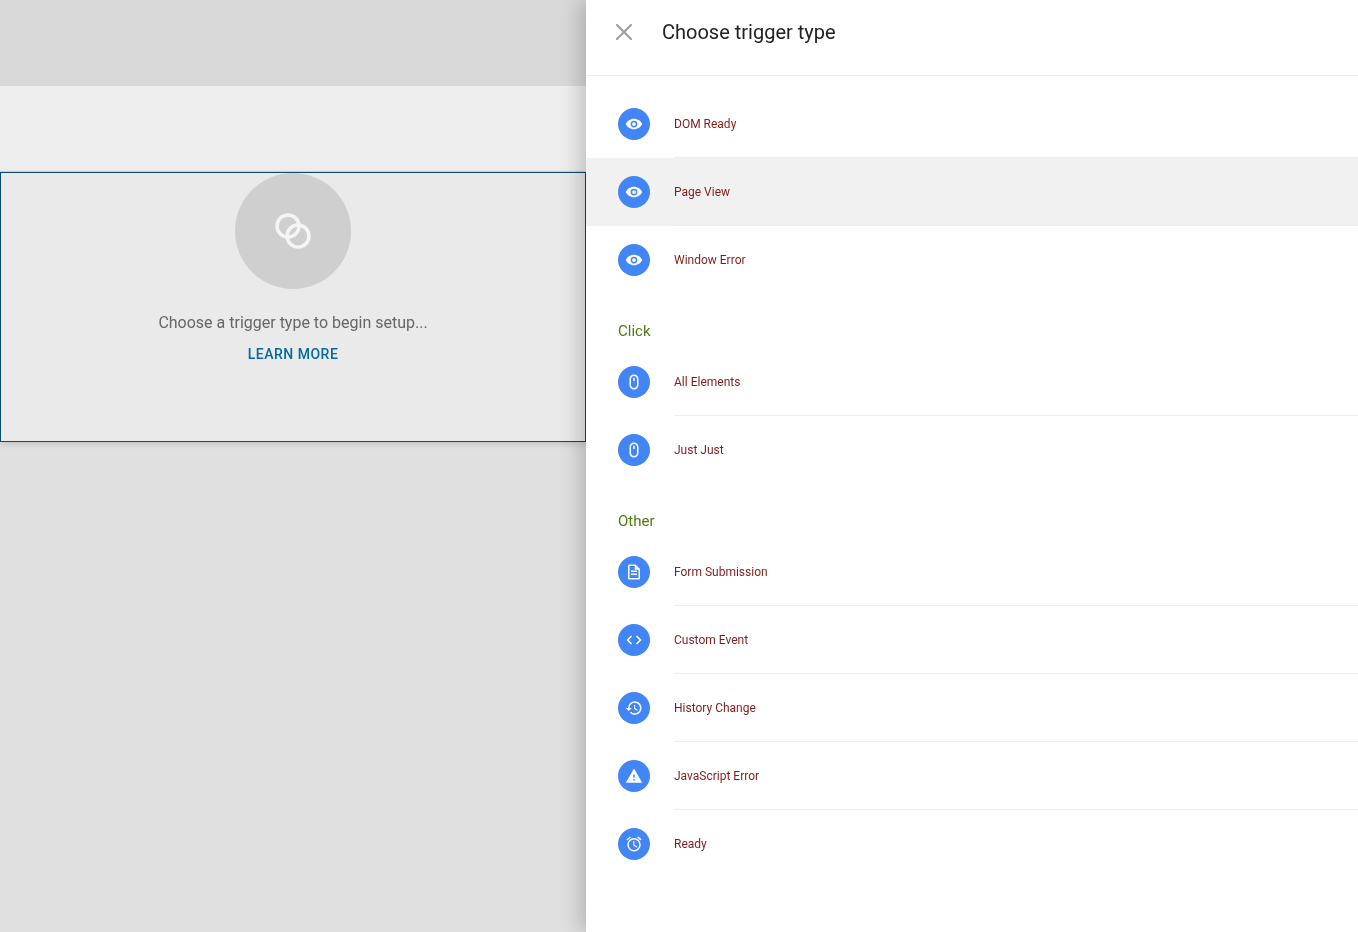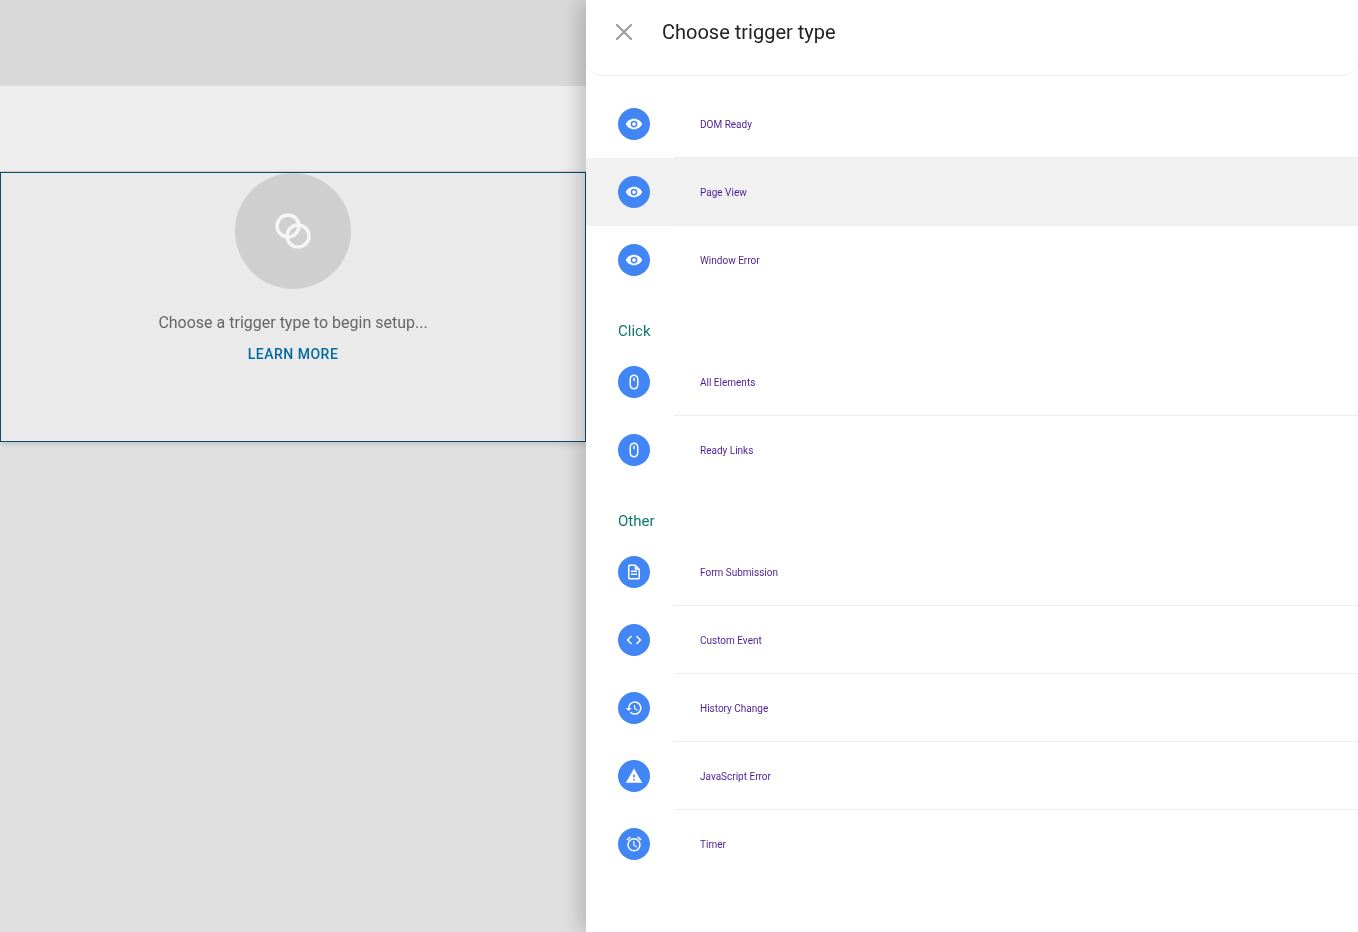--- a/index.html
+++ b/index.html
@@ -85,21 +85,20 @@
       box-shadow: -6px 0 20px rgba(0,0,0,0.2);
       display: flex;
       flex-direction: column;
     }
     .panel-header {
       display: flex;
       align-items: center;
       padding: 6px 24px 18px 18px;
       border-bottom: 1px solid #eee;
       height: 76px;
-      border-radius: 16px;
     }
     .close-btn {
       width: 40px;
       height: 40px;
       display: flex;
       align-items: center;
       justify-content: center;
       cursor: pointer;
       color: #9e9e9e;
       margin-right: 18px;
@@ -109,21 +108,21 @@
       font-weight: 400;
       color: #222;
     }
     .panel-body {
       flex: 1;
       overflow-y: auto;
       padding: 0;
     }
     .section-header {
       font-size: 15px;
-      color: #0f766e;
+      color: #4d7c0f;
       padding: 28px 0 8px 32px;
     }
     .trigger-list {
       display: flex;
       flex-direction: column;
     }
     .trigger-row {
       display: flex;
       align-items: center;
       height: 68px;
@@ -148,23 +147,22 @@
       height: 32px;
       border-radius: 50%;
       background: #4285f4;
       display: flex;
       align-items: center;
       justify-content: center;
       margin-right: 24px;
       flex-shrink: 0;
     }
     .trigger-label {
-      font-size: 10px;
-      color: #4c1d95;
-      margin-left: 26px;
+      font-size: 12px;
+      color: #7f1d1d;
     }
   </style>
 </head>
 <body>
 
 <div class="background-layer">
   <div class="bg-top-bar"></div>
   <div class="bg-sub-bar"></div>
   <div class="setup-card">
     <div class="setup-icon">
@@ -224,21 +222,21 @@
             </svg>
           </div>
           <div class="trigger-label">All Elements</div>
         </div>
         <div class="trigger-row">
           <div class="trigger-icon">
             <svg width="18" height="18" viewBox="0 0 24 24">
               <path fill="#fff" d="M12 2C8.7 2 6 4.7 6 8v8c0 3.3 2.7 6 6 6s6-2.7 6-6V8c0-3.3-2.7-6-6-6zm4 14c0 2.2-1.8 4-4 4s-4-1.8-4-4V8c0-2.2 1.8-4 4-4s4 1.8 4 4v8zM12 6c-.6 0-1 .4-1 1v3c0 .6.4 1 1 1s1-.4 1-1V7c0-.6-.4-1-1-1z"></path>
             </svg>
           </div>
-          <div class="trigger-label">Ready Links</div>
+          <div class="trigger-label">Just Just</div>
         </div>
       </div>
       <div class="section-header">Other</div>
       <div class="trigger-list">
         <div class="trigger-row">
           <div class="trigger-icon">
             <svg width="18" height="18" viewBox="0 0 24 24">
               <path fill="#fff" d="M14 2H6c-1.1 0-2 .9-2 2v16c0 1.1.9 2 2 2h12c1.1 0 2-.9 2-2V8l-6-6zM6 20V4h7v5h5v11H6zm2-6h8v2H8v-2zm0-4h8v2H8v-2z"></path>
             </svg>
           </div>
@@ -267,17 +265,17 @@
             </svg>
           </div>
           <div class="trigger-label">JavaScript Error</div>
         </div>
         <div class="trigger-row">
           <div class="trigger-icon">
             <svg width="18" height="18" viewBox="0 0 24 24">
               <path fill="#fff" d="M22 5.7l-4.6-3.9-1.3 1.5 4.6 3.9L22 5.7zM7.9 3.4L6.6 1.9 2 5.7l1.3 1.5 4.6-3.8zM12 4a9 9 0 1 0 0 18 9 9 0 0 0 0-18zm0 16a7 7 0 1 1 0-14 7 7 0 0 1 0 14zm.5-12H11v6l4.7 2.8.8-1.3-4-2.4V8z"></path>
             </svg>
           </div>
-          <div class="trigger-label">Timer</div>
+          <div class="trigger-label">Ready</div>
         </div>
       </div>
     </div>
 </div>
 
 </body></html>

